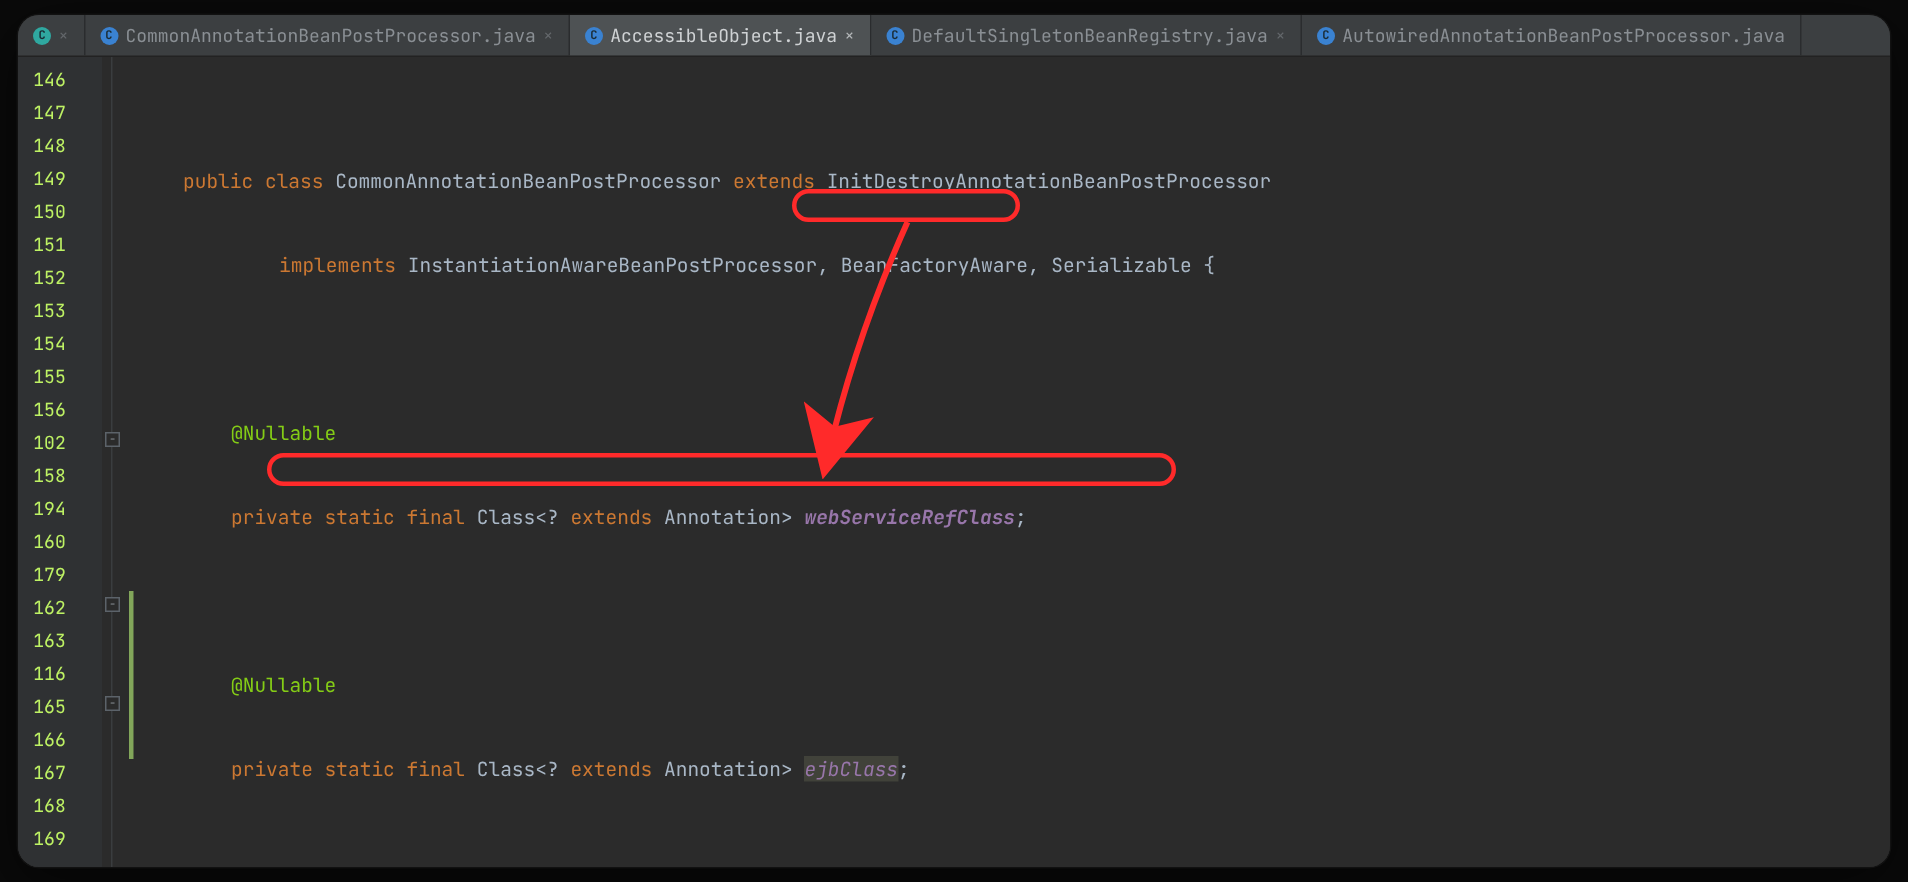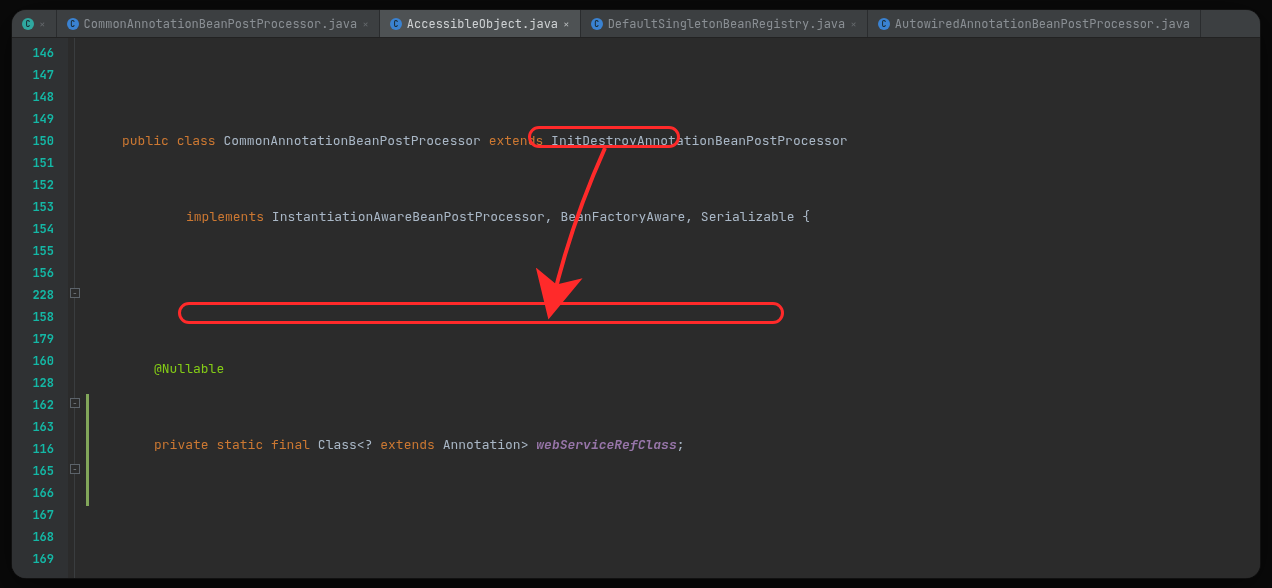--- a/index.html
+++ b/index.html
@@ -58,26 +58,25 @@
 
   
   .editor {
     display: flex;
     height: calc(100% - 28px);
     background: #2b2b2b;
   }
   .gutter {
     width: 56px;
     background: #2f3133;
-    color: #14b8a6;
-    text-align: right;
+    color: #bef264;
+    text-align: center;
     padding-top: 4px;
     font-size: 12px;
     user-select: none;
-    font-weight: bold;
   }
   .gutter div { height: 22px; line-height: 22px; padding-right: 14px; position: relative; }
   .gutter .bulb::before {
     content: "💡";
     position: absolute;
     right: -18px;
     font-size: 11px;
     filter: saturate(1.4);
   }
   .fold-col {
@@ -102,21 +101,21 @@
     line-height: 8px;
     text-align: center;
   }
   .code {
     flex: 1;
     padding-top: 4px;
     position: relative;
     color: #a9b7c6;
     white-space: pre;
   }
-  .line { height: 22px; line-height: 22px; position: relative; margin-top: 20px; }
+  .line { height: 22px; line-height: 22px; position: relative; }
   .i1 { display:inline-block; width: 32px; }
   .i2 { display:inline-block; width: 64px; }
   .i-impl { display:inline-block; width: 96px; }
   
   .kw { color: #cc7832; }
   .cls { color: #a9b7c6; }
   .ann { color: #84cc16; }
   .fld { font-style: italic; color: #9876aa; font-weight: bold; }
   .fldhi { font-style: italic; color: #9876aa; background: #41423a; }
   .pn { color: #a9b7c6; }
@@ -178,25 +177,25 @@
         <div>147</div>
         <div>148</div>
         <div>149</div>
         <div>150</div>
         <div>151</div>
         <div>152</div>
         <div>153</div>
         <div>154</div>
         <div>155</div>
         <div>156</div>
-        <div>228</div>
+        <div>102</div>
         <div>158</div>
+        <div>194</div>
+        <div>160</div>
         <div>179</div>
-        <div>160</div>
-        <div>128</div>
         <div>162</div>
         <div>163</div>
         <div>116</div>
         <div class="bulb">165</div>
         <div>166</div>
         <div>167</div>
         <div>168</div>
         <div>169</div>
       </div>
 
@@ -209,20 +208,21 @@
     <div class="code">
       <div class="changebar" style="top:356px; height:112px"></div>
 
       <div class="line"><span class="i1"></span><span class="kw">public</span> <span class="kw">class</span> <span class="cls">CommonAnnotationBeanPostProcessor</span> <span class="kw">extends</span> <span class="cls">InitDestroyAnnotationBeanPostProcessor</span></div>
       <div class="line"><span class="i-impl"></span><span class="kw">implements</span> <span class="cls">InstantiationAwareBeanPostProcessor, BeanFactoryAware, Serializable {</span></div>
       <div class="line"></div>
       <div class="line"><span class="i2"></span><span class="ann">@Nullable</span></div>
       <div class="line"><span class="i2"></span><span class="kw">private static final</span> <span class="cls">Class&lt;?</span> <span class="kw">extends</span> <span class="cls">Annotation&gt;</span> <span class="fld">webServiceRefClass</span><span class="pn">;</span></div>
       <div class="line"></div>
       <div class="line"><span class="i2"></span><span class="ann">@Nullable</span></div>
+      <div class="line"><span class="i2"></span><span class="kw">private static final</span> <span class="cls">Class&lt;?</span> <span class="kw">extends</span> <span class="cls">Annotation&gt;</span> <span class="fldhi">ejbClass</span><span class="pn">;</span></div>
       <div class="line"></div>
       
       
       
       
       
       
       
       
       

